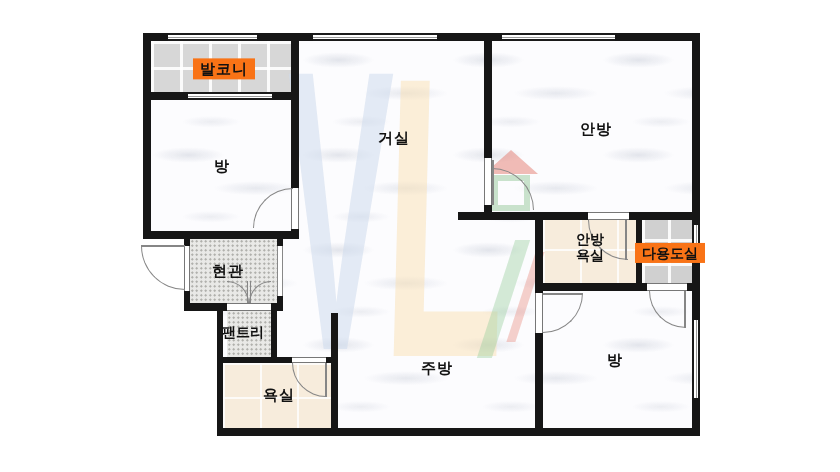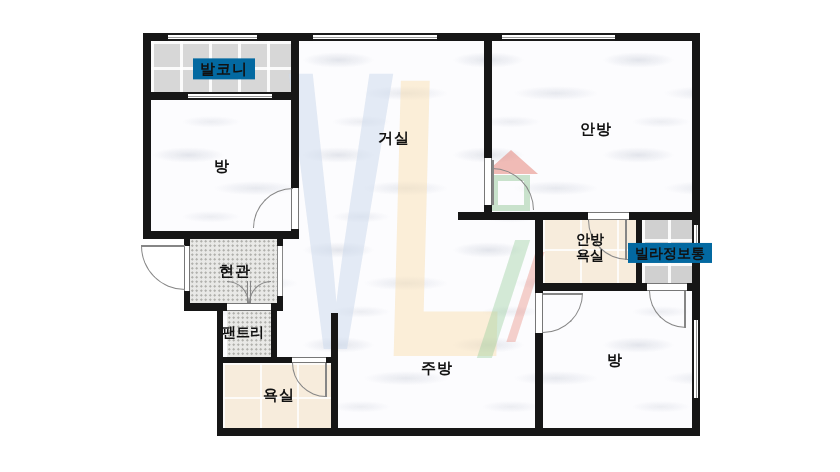--- a/index.html
+++ b/index.html
@@ -51,21 +51,21 @@
   .arc.tr { border-top-width:1.4px; border-right-width:1.4px; border-top-right-radius:100%; }
   .arc.bl { border-bottom-width:1.4px; border-left-width:1.4px; border-bottom-left-radius:100%; }
   .arc.br { border-bottom-width:1.4px; border-right-width:1.4px; border-bottom-right-radius:100%; }
   .leaf { position:absolute; background:#868686; z-index:5; }
 
   
   .lbl { position:absolute; z-index:6; transform:translate(-50%,-50%);
          font-weight:bold; font-size:15px; color:#111; letter-spacing:1px;
          white-space:nowrap; text-align:center; line-height:1.15; }
   .lbl.small { font-size:14px; letter-spacing:0; }
-  .lbl.boxed { background:#0369a1; padding:2px 7px; }
+  .lbl.boxed { background:#f97316; padding:2px 7px; }
 
   
   .wm { position:absolute; z-index:3; pointer-events:none; }
   .wm-letter { font-weight:bold; line-height:.78; transform-origin:left top; }
   .wm-v { font-size:400px; color:rgba(205,218,237,.55); transform:scaleX(.4) skewX(-3deg); }
   .wm-l { font-size:400px; color:rgba(250,224,178,.5); transform:scaleX(.5) skewX(-3deg); }
   .wm-roof { width:0; height:0; border-left:27px solid transparent;
              border-right:27px solid transparent;
              border-bottom:24px solid rgba(228,122,110,.5); }
   .wm-body { border:6px solid rgba(140,195,145,.45); background:rgba(255,255,255,.2); }
@@ -156,23 +156,23 @@
   <div class="leaf" style="left:543px;top:293px;width:40px;height:2px;"></div>
 
   <div class="gap h" style="left:647px;top:283px;width:40px;height:8px;"></div>
   <div class="arc bl" style="left:649px;top:291px;width:37px;height:37px;"></div>
   <div class="leaf" style="left:684px;top:291px;width:2px;height:37px;"></div>
 
   <div class="lbl boxed" style="left:224px;top:69px;">발코니</div>
   <div class="lbl" style="left:222px;top:166px;">방</div>
   <div class="lbl" style="left:394px;top:138px;">거실</div>
   <div class="lbl" style="left:596px;top:129px;">안방</div>
-  <div class="lbl" style="left:235px;top:271px;">현관</div>
+  <div class="lbl" style="left:228px;top:271px;">현관</div>
   <div class="lbl small" style="left:243px;top:332px;">팬트리</div>
   <div class="lbl" style="left:279px;top:395px;">욕실</div>
   <div class="lbl" style="left:437px;top:368px;">주방</div>
   <div class="lbl small" style="left:590px;top:247px;">
     <span>안방</span><br>
     <span>욕실</span>
   </div>
-  <div class="lbl small boxed" style="left:670px;top:253px;">빌라정보통</div>
+  <div class="lbl small boxed" style="left:670px;top:253px;">다용도실</div>
   <div class="lbl" style="left:615px;top:360px;">방</div>
 </div>
 
 </body></html>

